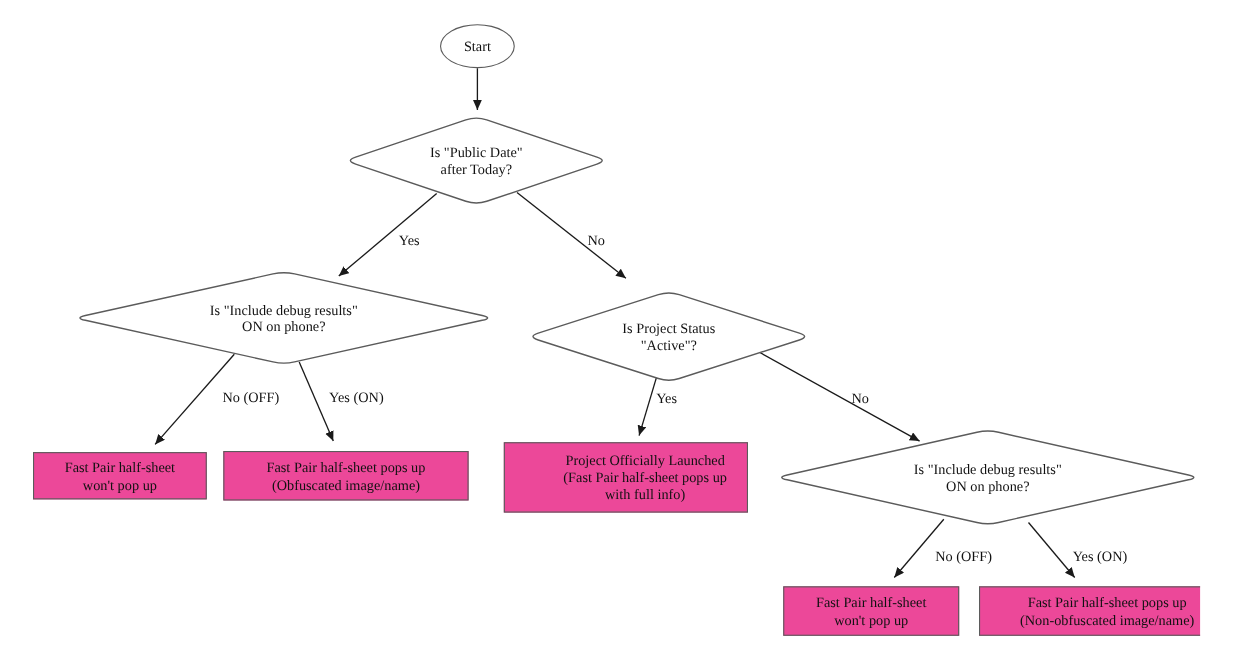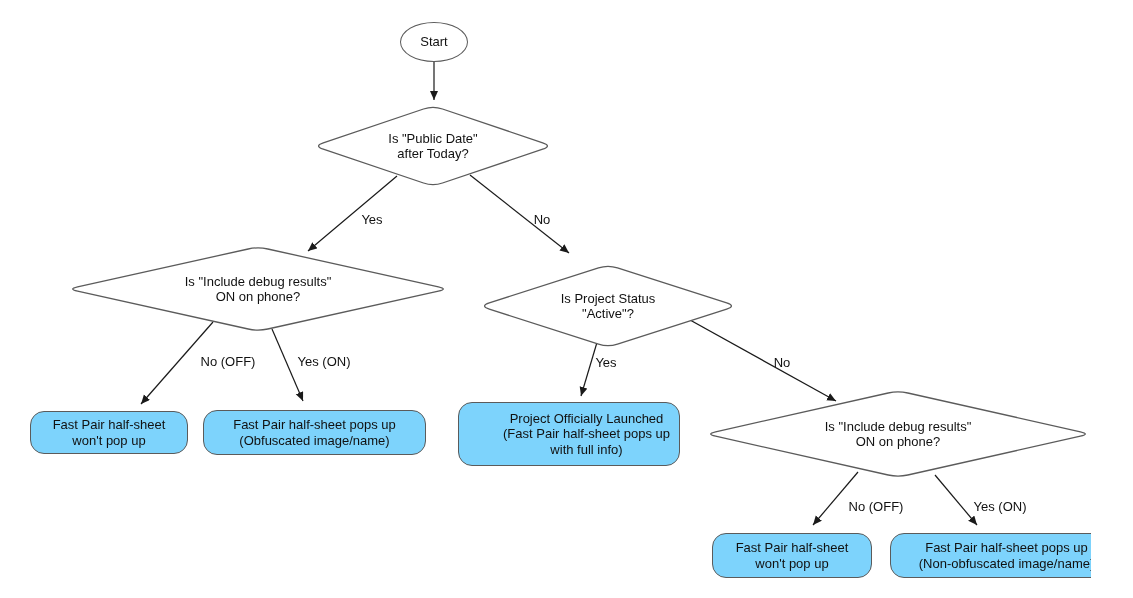--- a/index.html
+++ b/index.html
@@ -5,43 +5,43 @@
   :root{
     --shape-border:#5b5b5b;
     --text:#111111;
     --arrow:#1a1a1a;
   }
   html,body{margin:0;padding:0;background:#ffffff;}
   #canvas{
     position:relative;
     width:1091px;height:598px;
     background:#ffffff;
-    font-family:Liberation Sans, sans-serif;
+    font-family:Liberation Serif, serif;
     color:var(--text);
     overflow:hidden;
   }
   #edges{position:absolute;left:0;top:0;width:1133px;height:598px;}
   #edges line{stroke:var(--arrow);stroke-width:1.2px;}
   .node{
     position:absolute;
     display:flex;align-items:center;justify-content:center;
     text-align:center;
     font-size:13px;line-height:1.18;
     box-sizing:border-box;
   }
   .node .txt{white-space:pre-line;position:relative;z-index:2;padding:0 4px;}
   .ellipse{
     border:1.4px solid var(--shape-border);
     border-radius:50%;
     background:#ffffff;
   }
   .rect{
     border:1.4px solid var(--shape-border);
-    border-radius:14px;
-    background:#7dd3fc;
+    border-radius:0;
+    background:#ec4899;
   }
   .diamond{background:transparent;}
   .diamond-svg{position:absolute;left:0;top:0;z-index:1;}
   .diamond-svg path{fill:#ffffff;stroke:var(--shape-border);stroke-width:1.3px;}
   .edge-label{
     position:absolute;
     transform:translate(-50%,-50%);
     font-size:13px;
     white-space:nowrap;
     z-index:3;

